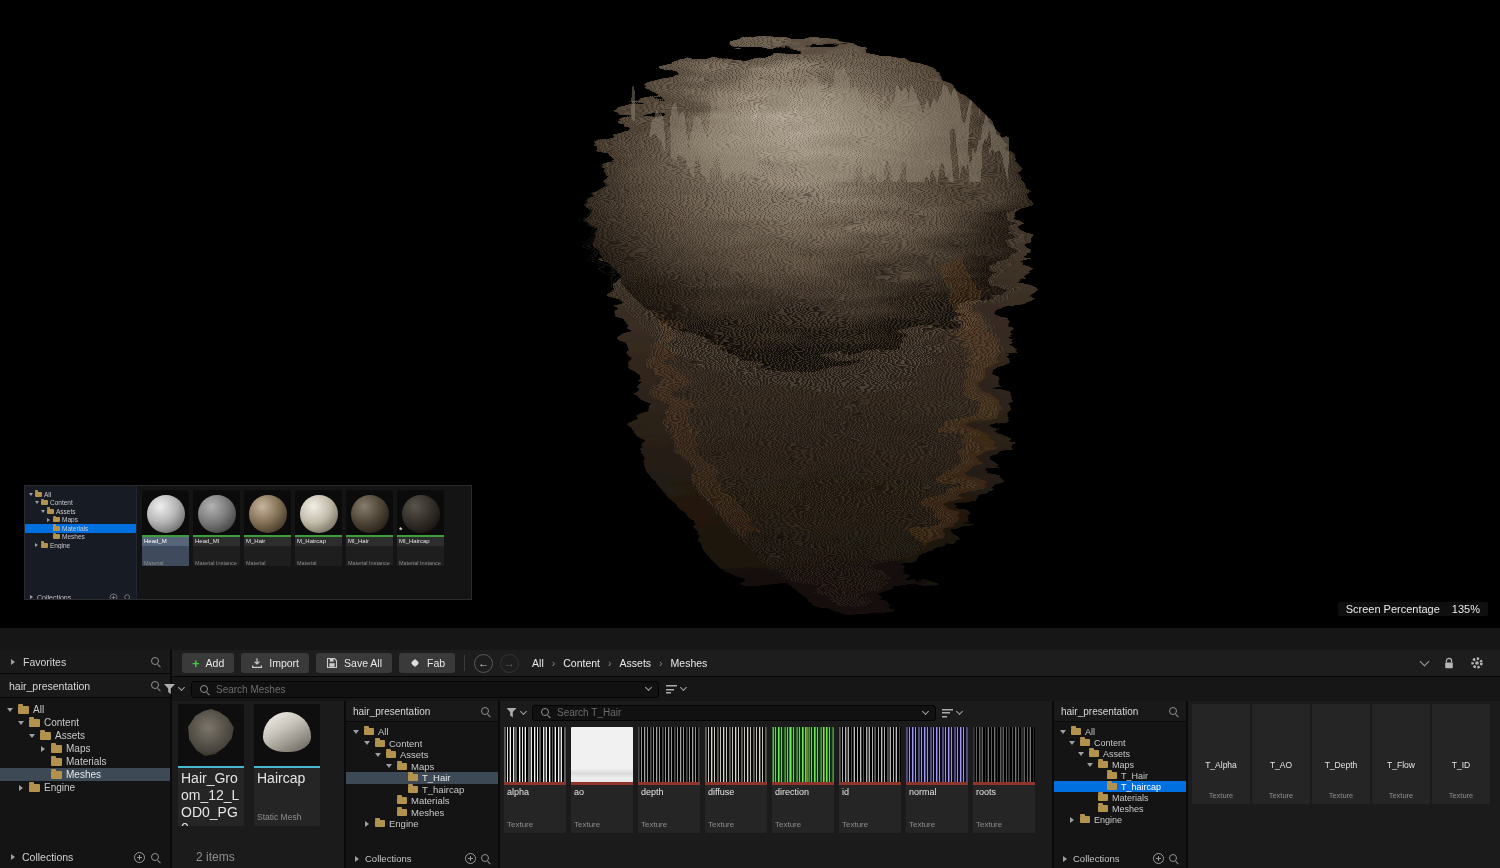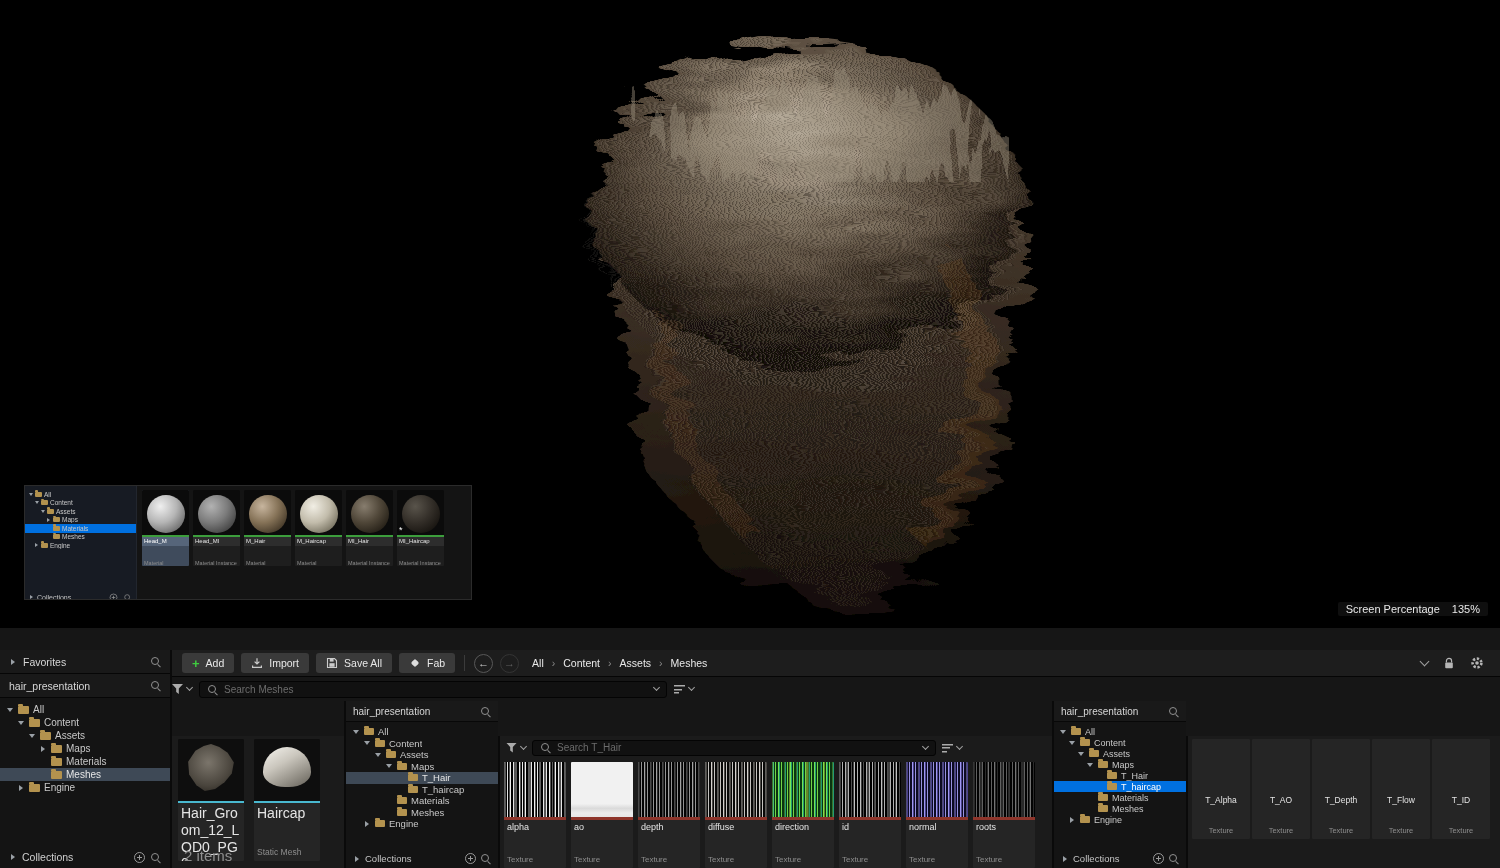--- a/index.html
+++ b/index.html
@@ -86,31 +86,31 @@
 .tbtn{display:inline-flex;align-items:center;gap:6px;height:20px;padding:0 10px;background:#3a3a3a;border:none;border-radius:3px;color:#e8e8e8;font-size:10.5px;font-family:inherit;}
 .tbtn .plus{color:#3fcc3f;font-weight:bold;font-size:13px;line-height:1;}
 .navbtn{width:19px;height:19px;border-radius:50%;border:1px solid #585858;background:transparent;color:#cfcfcf;font-size:11px;display:inline-flex;align-items:center;justify-content:center;font-family:inherit;}
 .navbtn.dim{border-color:#343434;color:#616161;}
 .vsep{width:1px;height:16px;background:#3b3b3b;margin:0 2px;}
 .crumbs{display:flex;align-items:center;margin-left:6px;font-size:10.5px;color:#e8e8e8;}
 .crumb{white-space:nowrap;}
 .crumb+.crumb::before{content:"›";color:#8a8a8a;margin:0 8px;}
 #tb-right{margin-left:auto;display:flex;align-items:center;gap:15px;padding-right:6px;}
 
-#filter1{position:absolute;left:164px;top:49px;width:560px;height:24px;display:flex;align-items:center;gap:7px;padding:0 8px;}
+#filter1{position:absolute;left:156px;top:49px;width:560px;height:24px;display:flex;align-items:center;gap:7px;padding:0 8px;}
 .filterctl,.sortctl{display:inline-flex;align-items:center;gap:4px;}
 .sfield{display:flex;align-items:center;gap:6px;background:#111;border:1px solid #040404;border-radius:3px;height:17px;padding:0 7px;}
 .sfield input{flex:1;min-width:0;background:transparent;border:0;outline:0;color:#d0d0d0;font-size:10px;font-family:inherit;}
 .sfield input::placeholder{color:#6c6c6c;}
 .w1{width:468px;}
 
 #cols{position:absolute;left:172px;right:0;top:73px;bottom:0;display:flex;}
 .col{position:relative;}
 .col+.col{border-left:2px solid #0a0a0a;}
-.gridcol{background:#1b1b1b;margin-top:35px;}
+.gridcol{background:#1b1b1b;}
 .treecol{background:#141414;}
 #grid1{width:172px;flex:none;}
 #tree2col{width:154px;flex:none;}
 #grid2{width:554px;flex:none;}
 #tree3col{width:134px;flex:none;}
 #grid3{flex:1;}
 
 .phead{height:21px;display:flex;align-items:center;gap:5px;padding:0 7px;background:#191919;border-bottom:1px solid #080808;font-size:10px;color:#d6d6d6;}
 .phead .plabel{flex:1;white-space:nowrap;overflow:hidden;}
 .treecol .tree{padding-top:4px;}
@@ -134,21 +134,21 @@
 .tile.dirty .star{display:block;}
 .nm{color:#e4e4e4;padding:2px 3px 0;line-height:1.2;word-break:break-all;}
 .tp{color:#8d8d8d;margin-top:auto;padding:2px 3px 4px;}
 
 #grid1 .tiles{gap:10px;padding:3px 6px;}
 #grid1 .tile{width:66px;height:122px;}
 #grid1 .thumb{height:64px;}
 #grid1 .cbar{background:#49b8cf;height:2px;}
 #grid1 .nm{font-size:14px;}
 #grid1 .tp{font-size:8.5px;}
-.items{position:absolute;left:12px;bottom:4px;font-size:15px;color:#8f8f8f;}
+.items{position:absolute;left:24px;bottom:4px;font-size:12px;color:#8f8f8f;}
 
 #grid2 .tile{width:62px;height:106px;}
 #grid2 .thumb{height:58px;}
 #grid2 .nm{font-size:9px;}
 #grid2 .tp{font-size:8px;}
 #grid2 .cbar,#grid3 .cbar{background:#8e352b;}
 #grid3 .tiles{gap:2px;padding:3px 4px;}
 #grid3 .tile{width:58px;height:100px;align-items:center;}
 #grid3 .thumb{height:54px;}
 #grid3 .nm{font-size:8.5px;}

